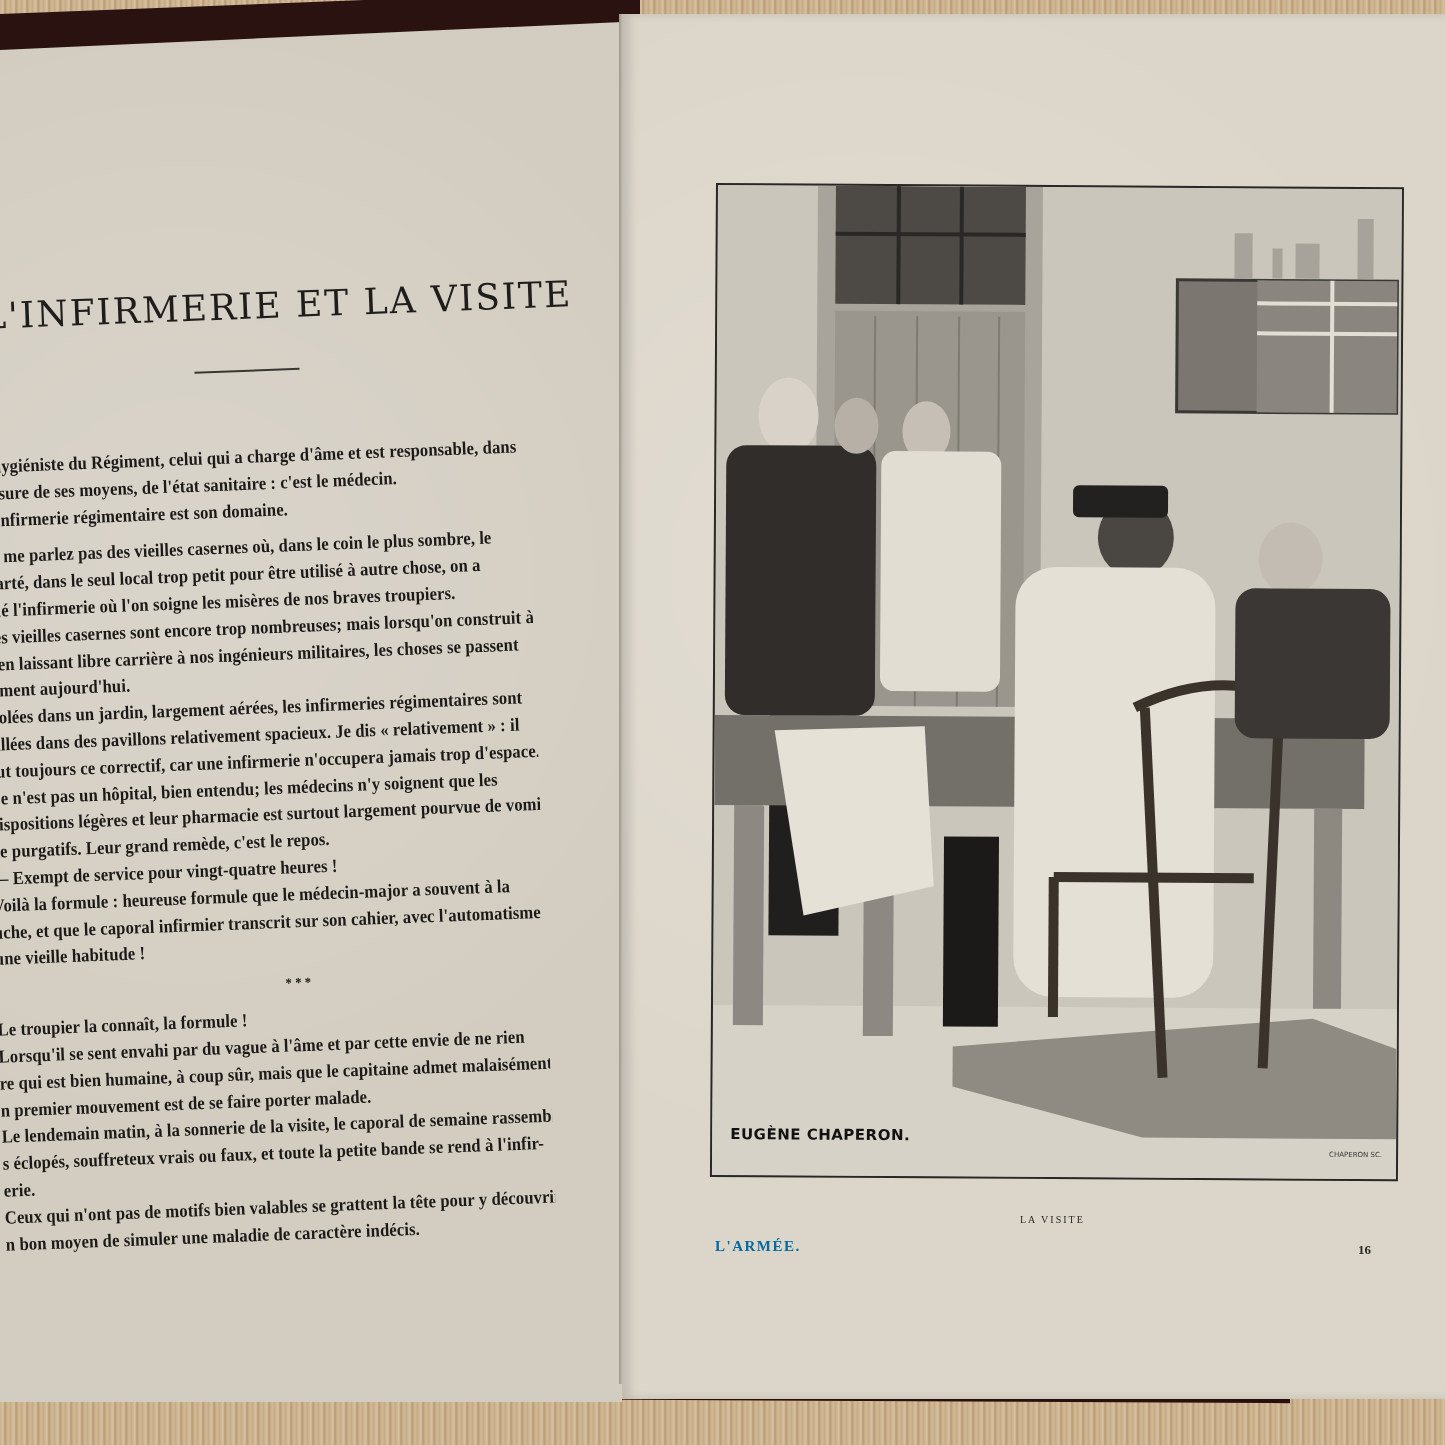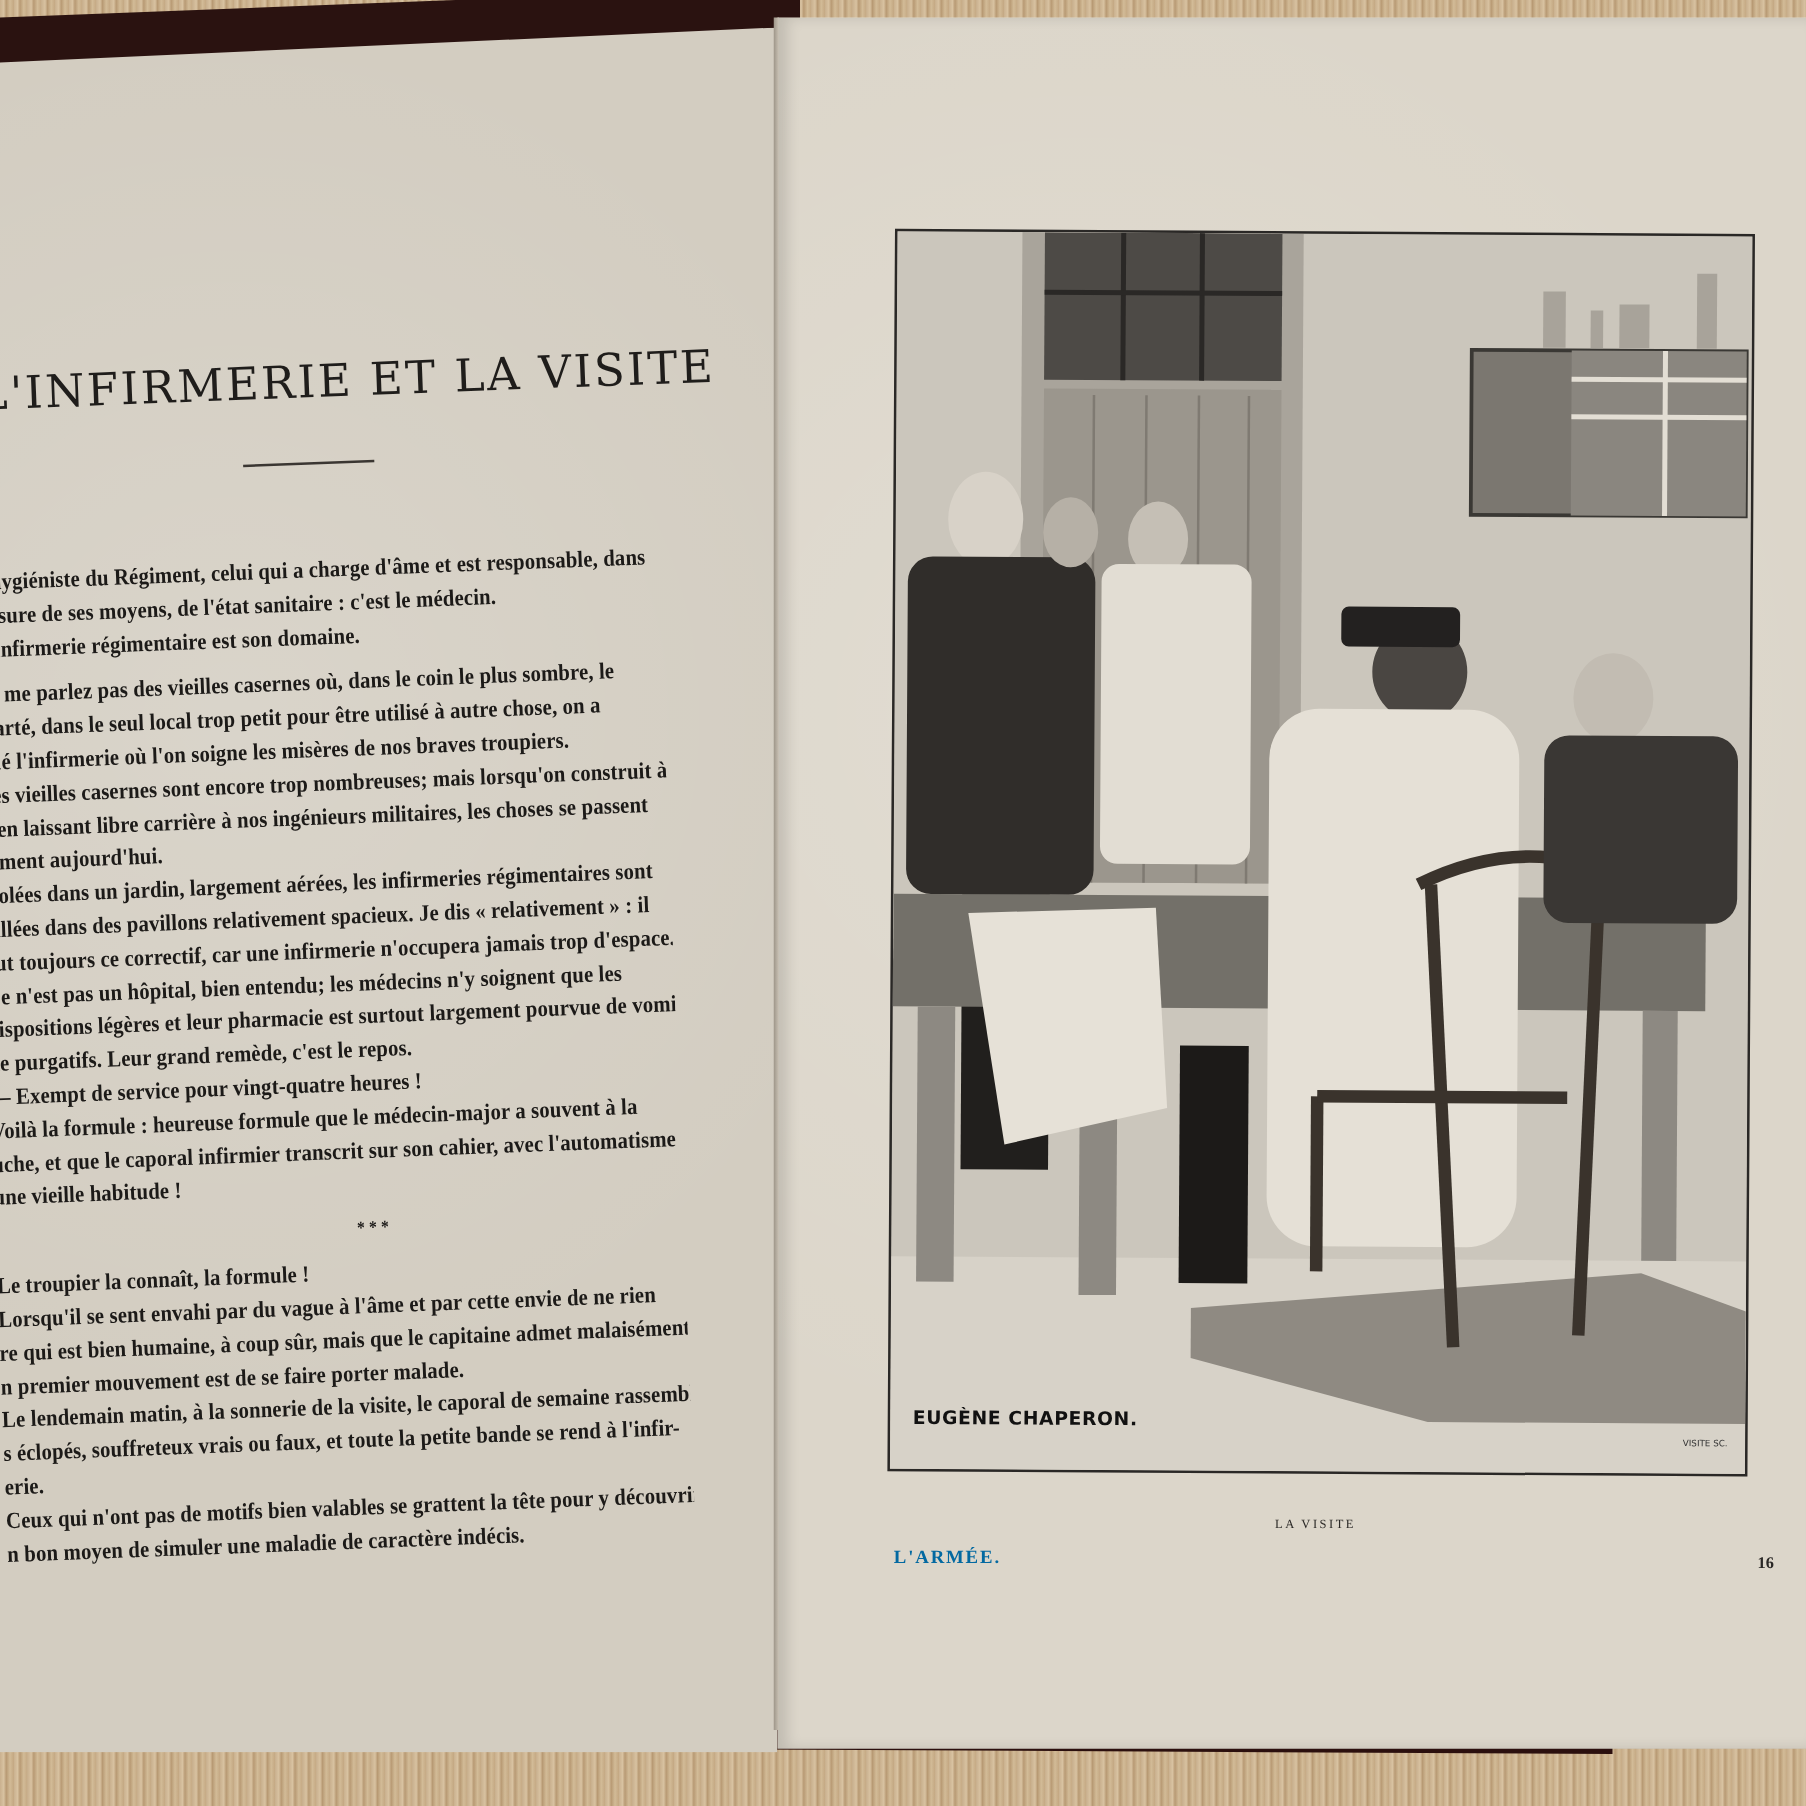--- a/index.html
+++ b/index.html
@@ -72,21 +72,21 @@
     }
     .plate-caption {
       position: absolute; left: 1020px; top: 1196px;
       font-family: "Liberation Serif", serif; font-size: 10px; letter-spacing: 2px; color: #2a2826; margin-top: 18px;
     }
     .running-title {
       position: absolute; left: 715px; top: 1238px;
       font-family: "Liberation Serif", serif; font-size: 15px; font-weight: bold; letter-spacing: 1.5px; color: #0369a1;
     }
     .page-number {
-      position: absolute; left: 1406px; top: 1242px;
+      position: absolute; left: 1358px; top: 1242px;
       font-family: "Liberation Serif", serif; font-size: 13px; font-weight: bold; color: #2a2826;
     }
   </style>
 </head>
 <body>
 
 <div style="position:absolute;inset:0;"></div>
 <div class="cover-edge"></div>
 <div class="cover-bottom"></div>
 
@@ -195,18 +195,18 @@
       <line x1="430" y1="520" x2="450" y2="890"></line>
       <line x1="565" y1="510" x2="550" y2="880"></line>
       <line x1="340" y1="690" x2="340" y2="830"></line>
       <line x1="340" y1="690" x2="540" y2="690"></line>
     </g>
 
     <ellipse cx="575" cy="370" rx="32" ry="36" fill="#c2bcb2"></ellipse>
     <rect x="520" y="400" width="155" height="150" fill="#3a3734" rx="20"></rect>
   </svg>
   <div class="artist-signature">EUGÈNE CHAPERON.</div>
-  <div class="engraver-signature">VISITE SC.</div>
+  <div class="engraver-signature">CHAPERON SC.</div>
 </div>
 
 <div class="plate-caption">LA VISITE</div>
 <div class="running-title">L'ARMÉE.</div>
 <div class="page-number">16</div>
 
 </body></html>

